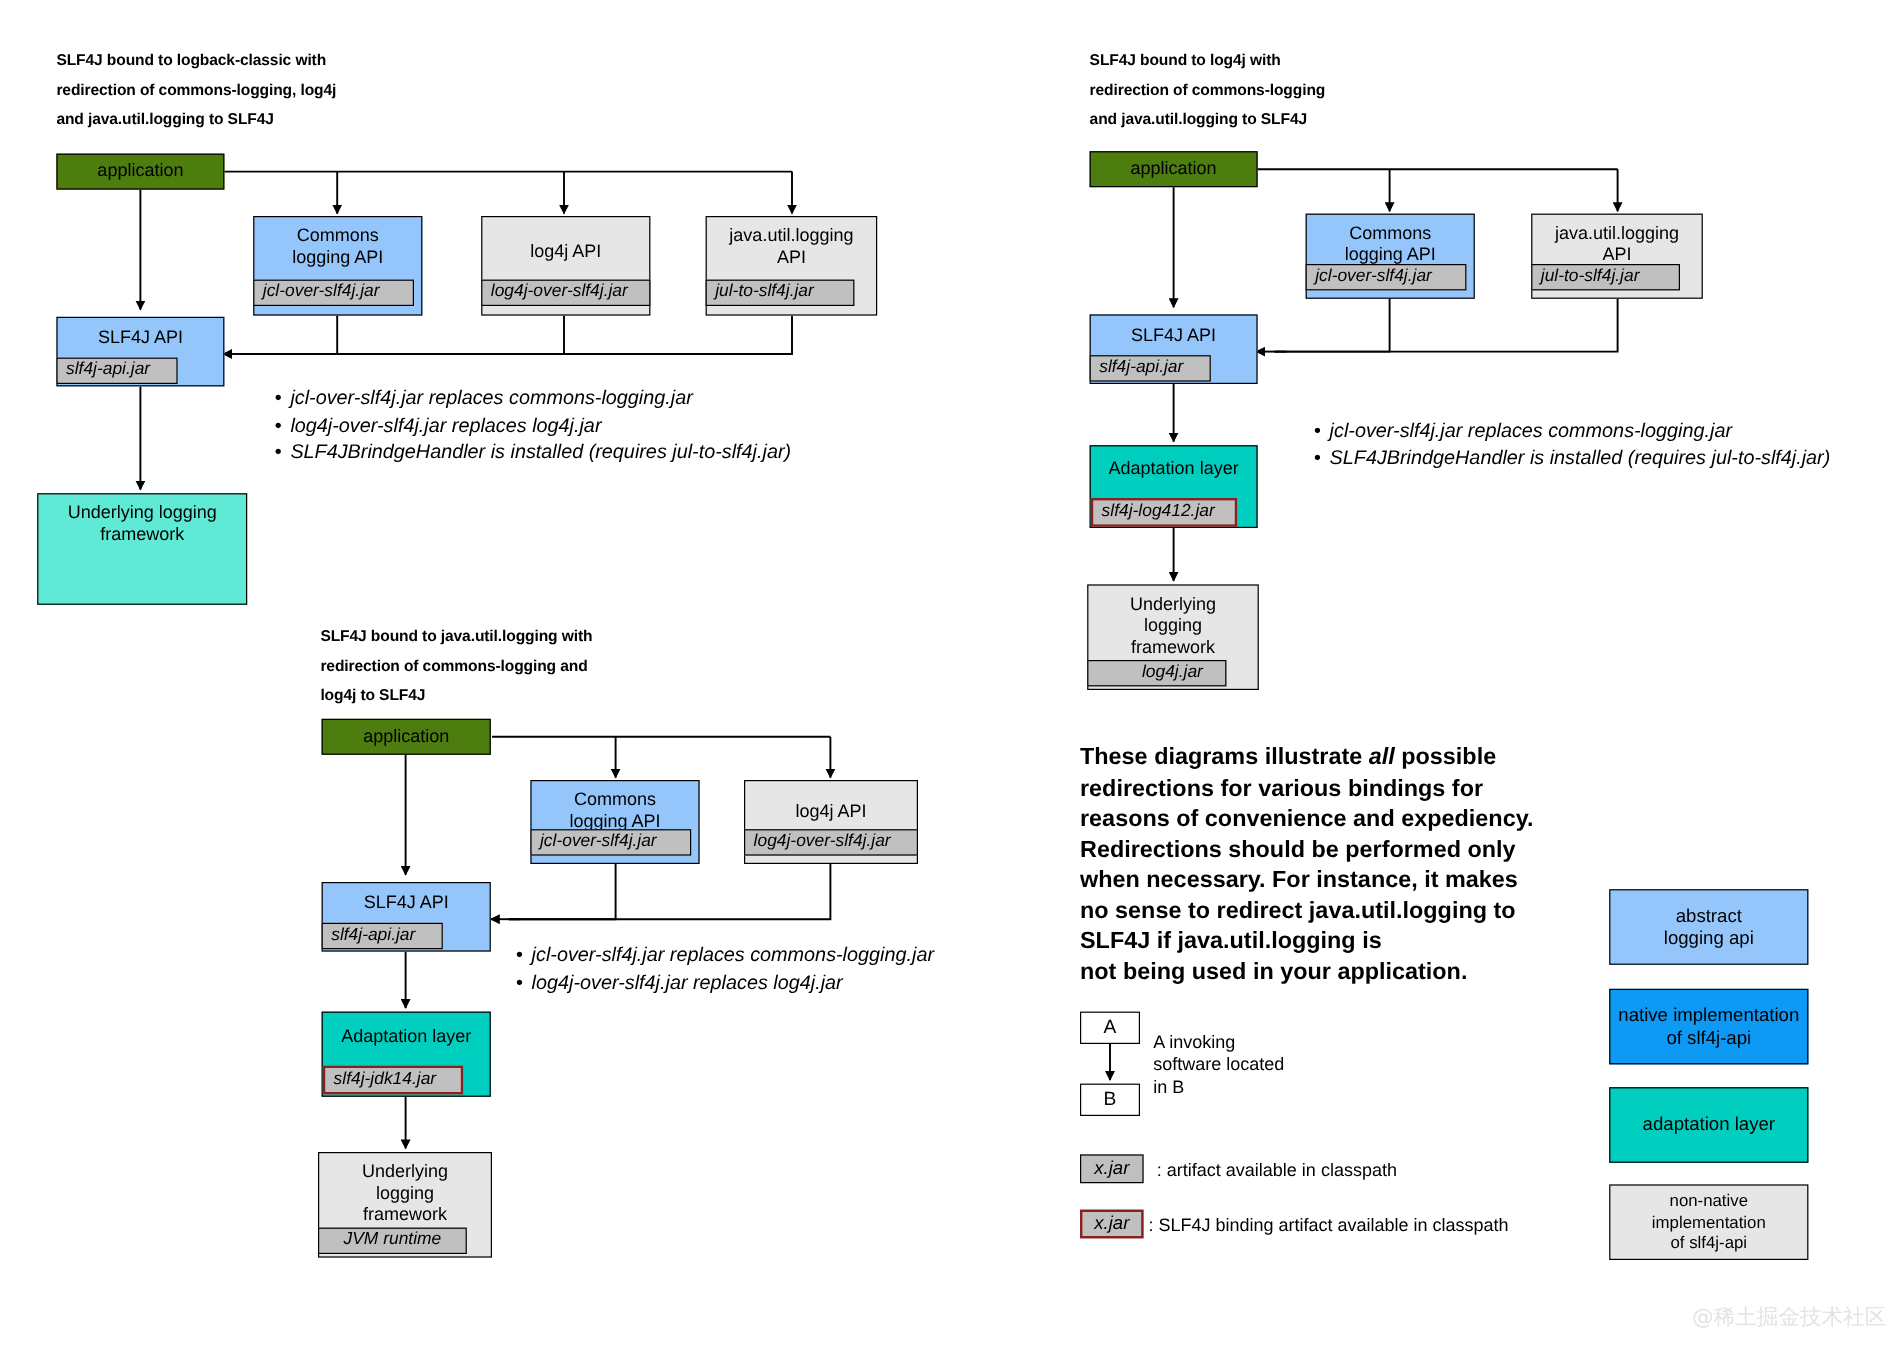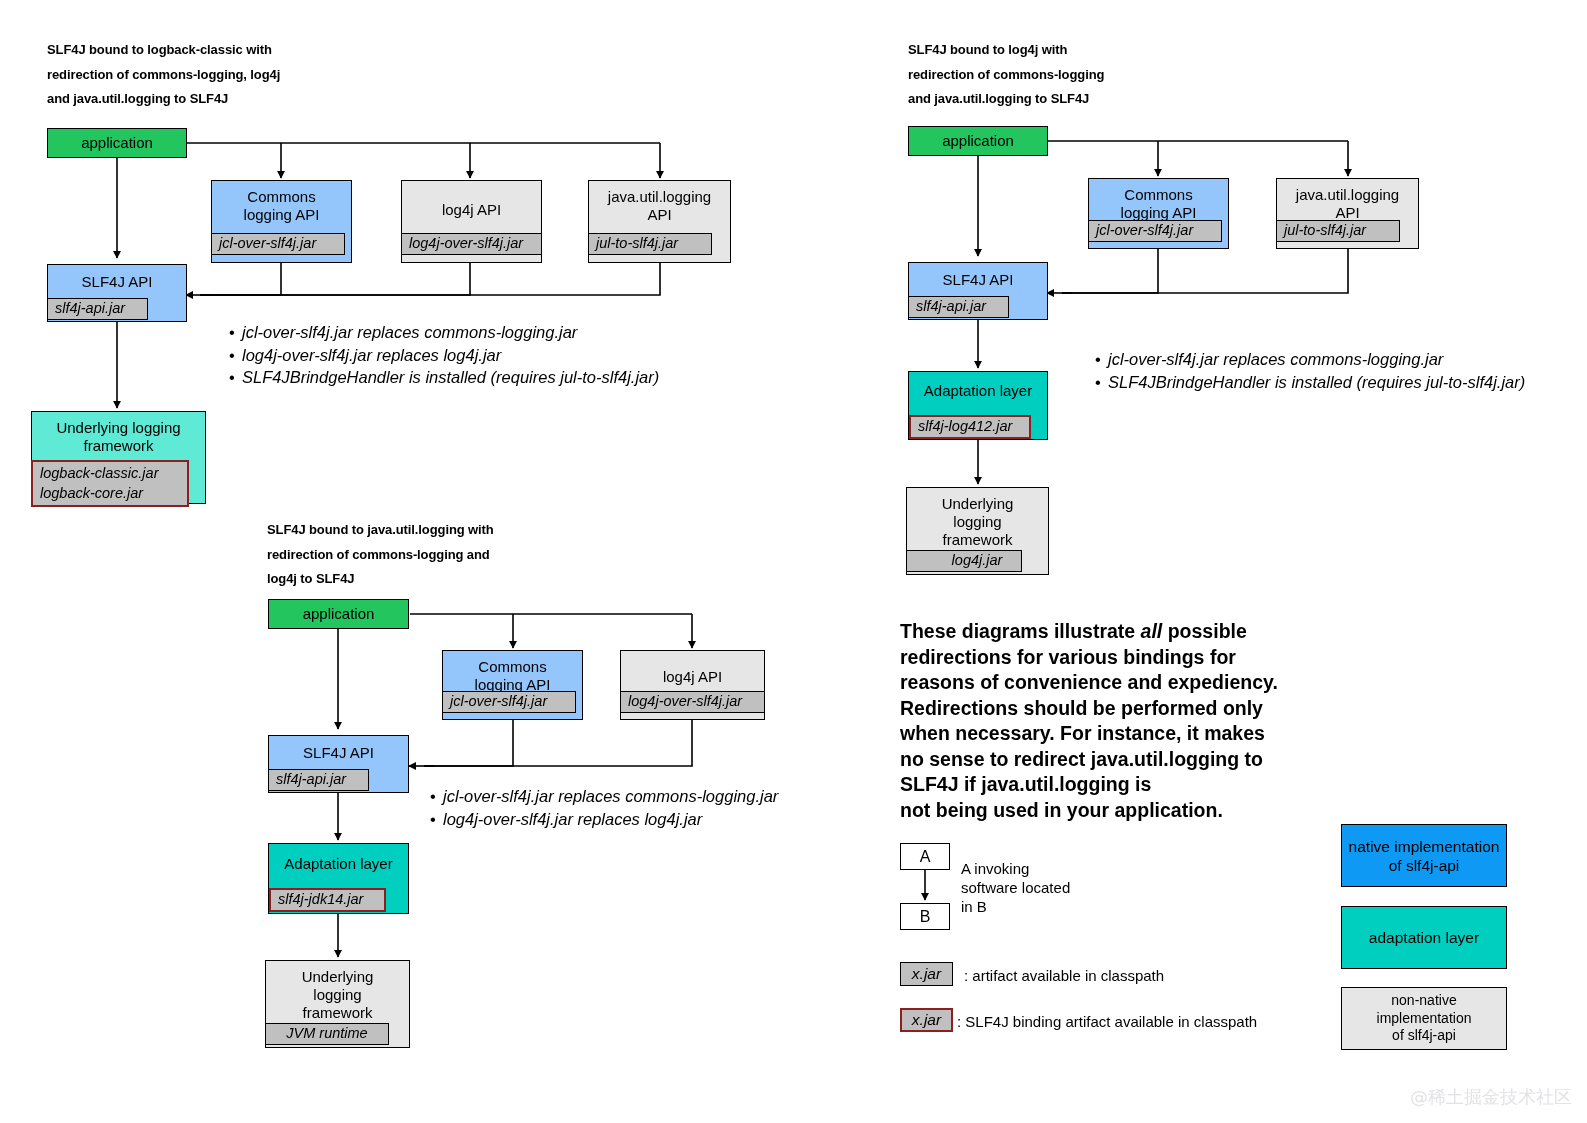--- a/index.html
+++ b/index.html
@@ -8,21 +8,21 @@
   #stage{position:absolute;left:0;top:0;width:1587px;height:1123px;}
 
   
   .dtitle{position:absolute;font-weight:bold;font-size:13px;line-height:24.5px;
           letter-spacing:-0.1px;white-space:pre-line;}
 
   
   .node{position:absolute;box-sizing:border-box;border:1.5px solid #000;
         font-size:15px;line-height:18px;text-align:center;}
   .node .ntxt{position:absolute;left:0;right:0;top:7px;white-space:pre-line;}
-  .node.green{background:#22c55e;}
+  .node.green{background:#4d7c0f;}
   .node.ablue{background:#95c6fb;}       
   .node.nblue{background:#5eead4;}       
   .node.teal{background:#00cfbf;}        
   .node.gray{background:#e6e6e6;}        
 
   
   .jar{position:absolute;box-sizing:border-box;background:#c0c0c0;
        border:1.5px solid #000;font-style:italic;font-size:14.5px;
        line-height:17px;text-align:left;padding:1px 7px 2px 7px;
        white-space:pre-line;}
@@ -145,22 +145,20 @@
   </div>
 
   <div class="node ablue" style="left:47px;top:264px;width:140px;height:58px;">
     <span class="ntxt" style="top:8px;">SLF4J API</span>
     <span class="jar" style="left:-1px;top:33px;width:101px;">slf4j-api.jar</span>
   </div>
 
   <div class="node nblue" style="left:31px;top:411px;width:175px;height:93px;">
     <span class="ntxt">Underlying logging
 framework</span>
-    <span class="jar bind" style="left:-1px;top:48px;width:158px;line-height:20px;">logback-classic.jar
-logback-core.jar</span>
   </div>
 
   <div class="notes" style="left:242px;top:321px;">
     <span class="bl">jcl-over-slf4j.jar replaces commons-logging.jar</span>
     <span class="bl">log4j-over-slf4j.jar replaces log4j.jar</span>
     <span class="bl">SLF4JBrindgeHandler is installed (requires jul-to-slf4j.jar)</span>
   </div>
 
   <div class="dtitle" style="left:908px;top:38px;width:430px;">SLF4J bound to log4j with
 redirection of commons-logging
@@ -266,20 +264,24 @@
   <div class="lchip" style="left:900px;top:962px;width:53px;height:24px;">
     <span>x.jar</span>
   </div>
   <div class="ltext" style="left:964px;top:966px;">: artifact available in classpath</div>
 
   <div class="lchip bind" style="left:900px;top:1008px;width:53px;height:24px;">
     <span>x.jar</span>
   </div>
   <div class="ltext" style="left:957px;top:1012px;">: SLF4J binding artifact available in classpath</div>
 
+  <div class="key" style="left:1341px;top:741px;background:#95c6fb;width:166px;height:63px;">
+    <span>abstract
+logging api</span>
+  </div>
   <div class="key" style="left:1341px;top:824px;background:#0e99f5;width:166px;height:63px;">
     <span>native implementation
 of slf4j-api</span>
   </div>
   <div class="key" style="left:1341px;top:906px;background:#00cfbf;width:166px;height:63px;">
     <span>adaptation layer</span>
   </div>
   <div class="key small" style="left:1341px;top:987px;background:#e6e6e6;width:166px;height:63px;">
     <span>non-native implementation
 of slf4j-api</span>

